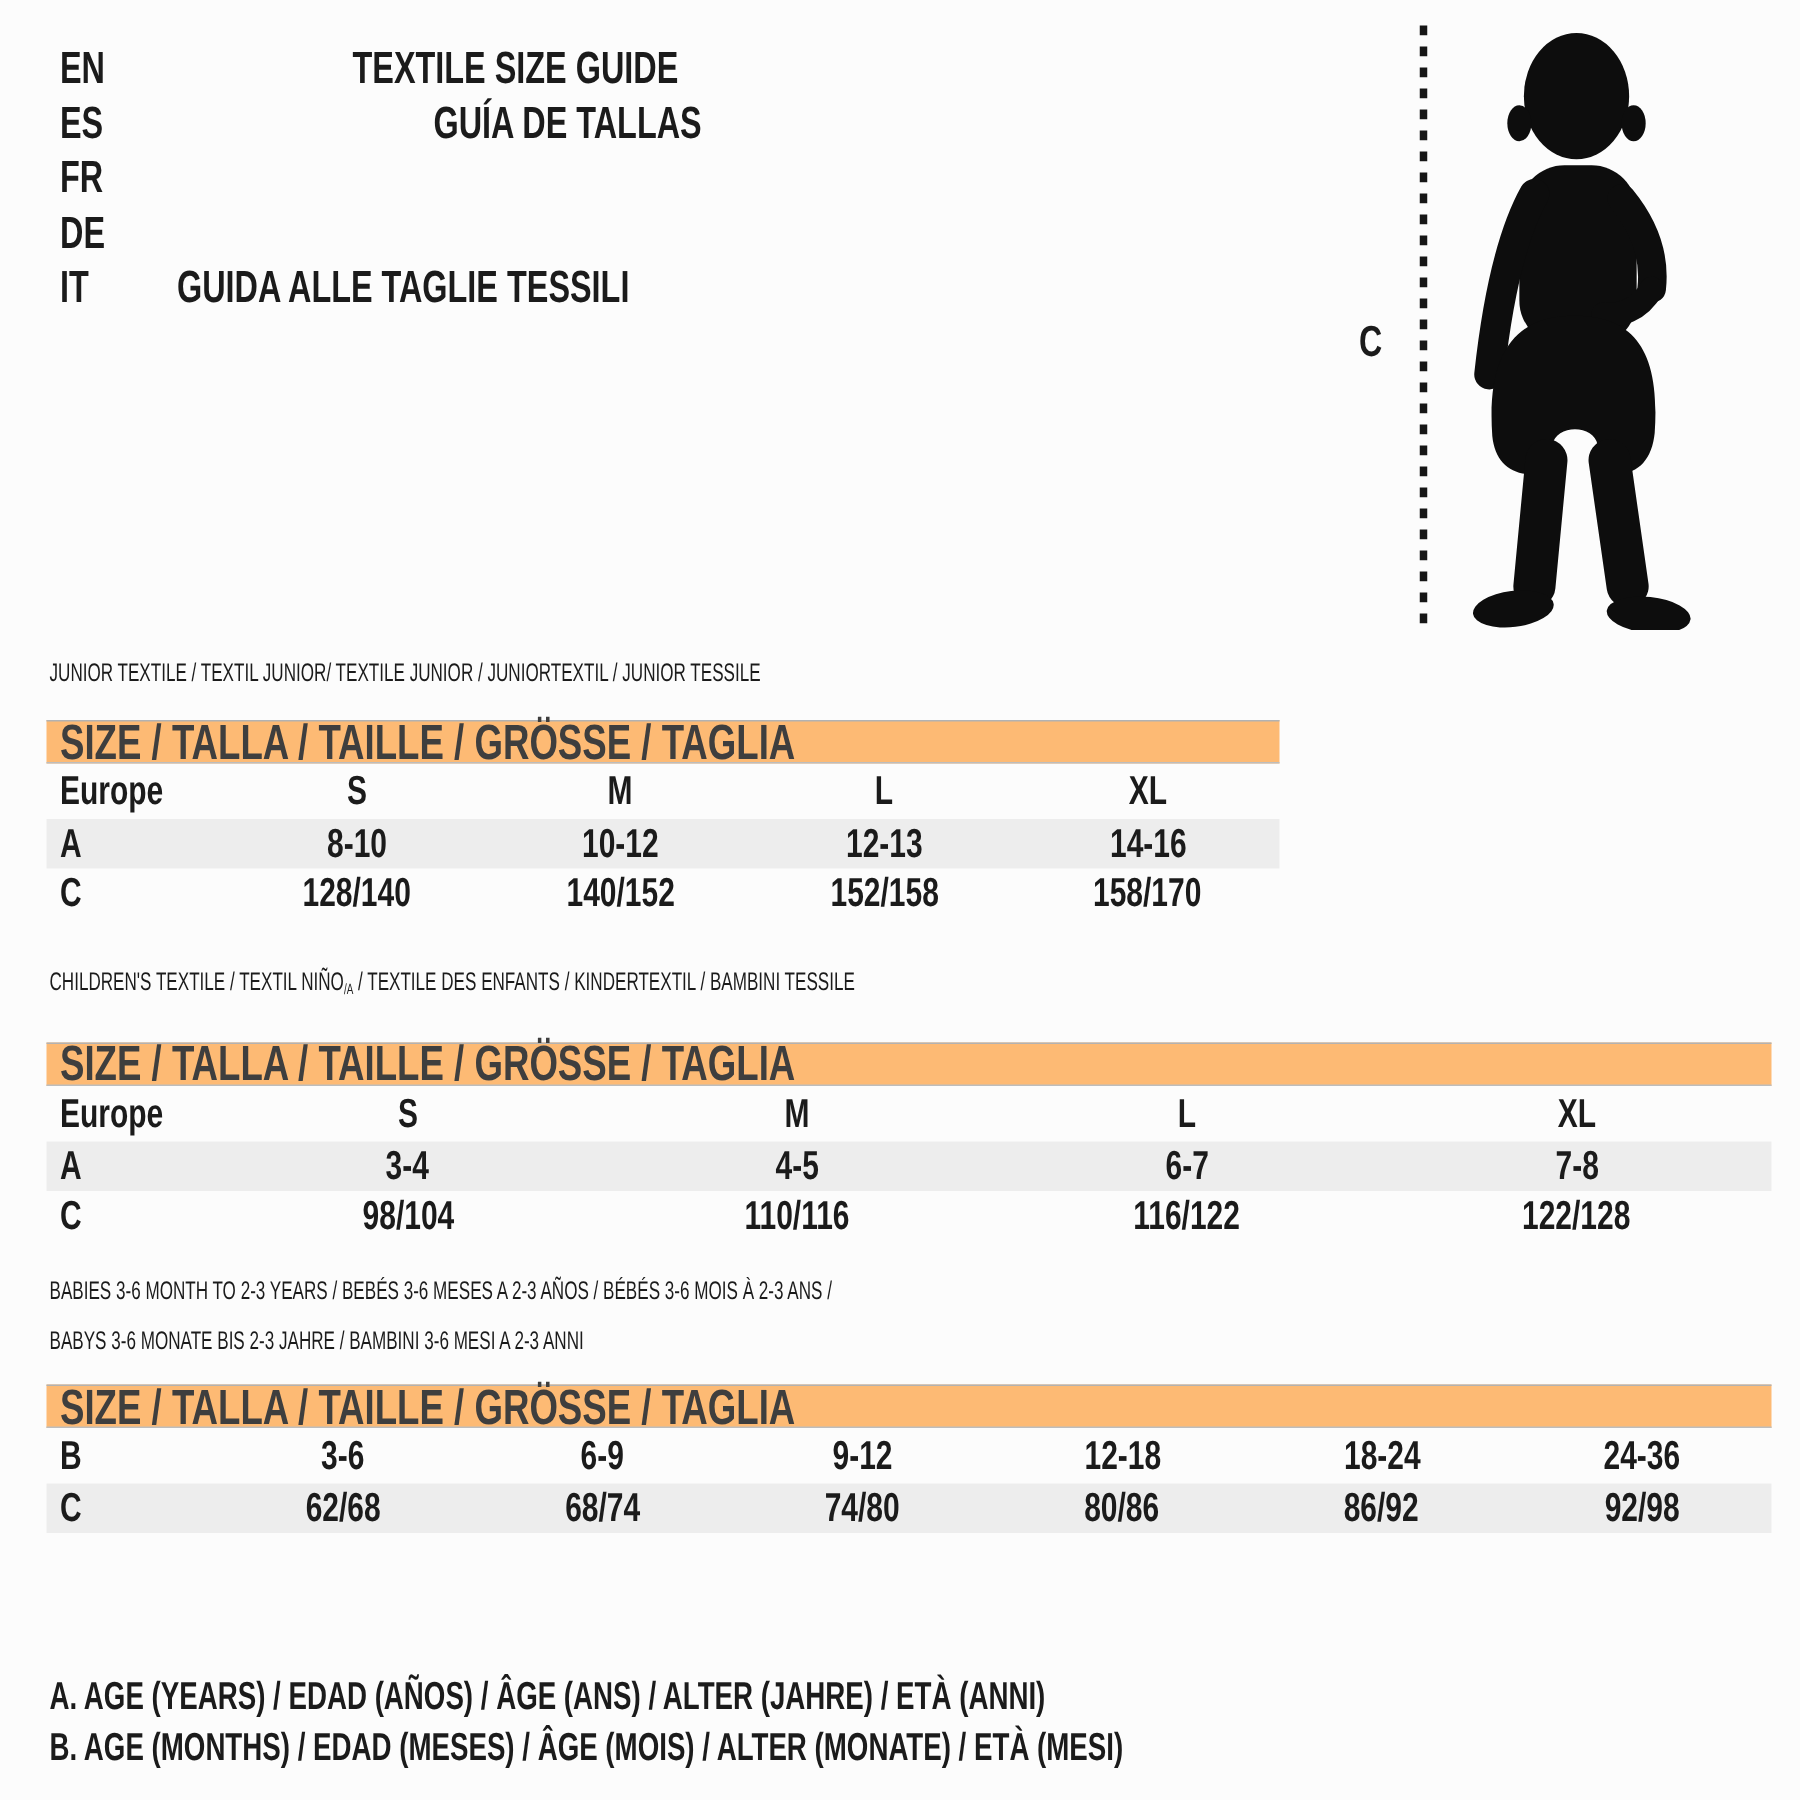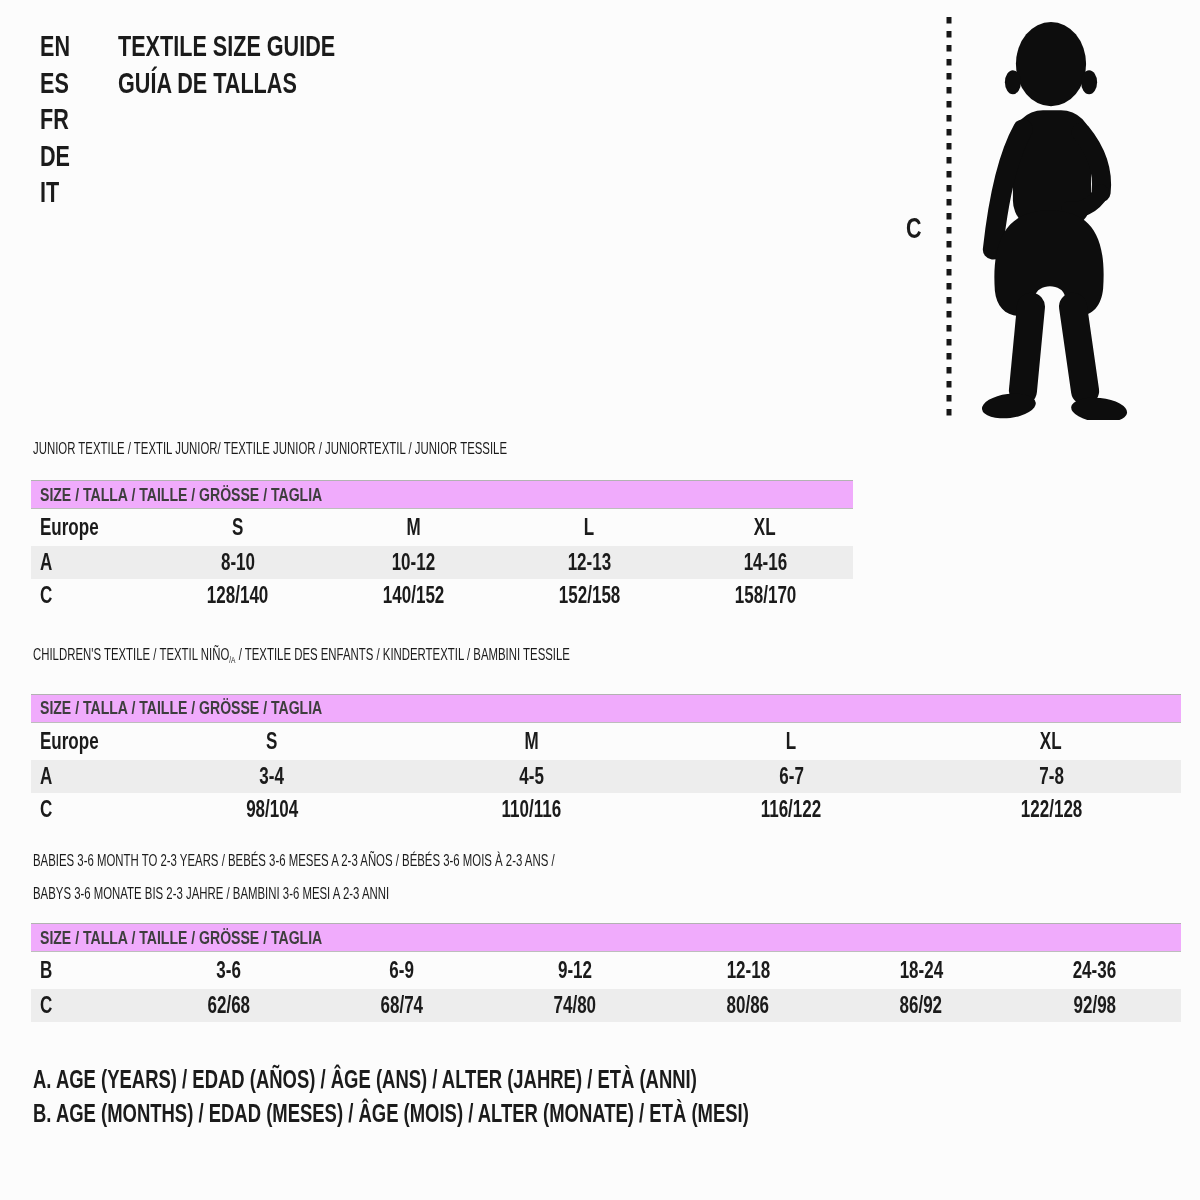--- a/index.html
+++ b/index.html
@@ -9,21 +9,21 @@
     font-family:"Liberation Sans", sans-serif;
     color:#1b1b1b;
   }
   
   .cond   { display:inline-block; white-space:nowrap; transform:scaleX(0.74); transform-origin:0 50%; }
   .cond-c { display:inline-block; white-space:nowrap; transform:scaleX(0.74); transform-origin:50% 50%; }
   .sub    { font-size:0.58em; vertical-align:-0.30em; }
 
   
   .langs { position:absolute; left:40px; top:28px; }
-  .lang-row { display:flex; height:36.5px; align-items:center; font-size:30px; font-weight:700; }
+  .lang-row { display:flex; height:36.5px; align-items:center; font-size:30px; font-weight:700;justify-content:space-between; }
   .langs .cond { transform:scaleX(0.72); }
   .lang-code { width:78px; flex:0 0 78px; }
 
   
   .dotline-svg { position:absolute; left:944px; top:14px; }
   .baby-svg    { position:absolute; left:960px; top:14px; }
   .c-label { position:absolute; left:906px; top:212px; font-size:29px; font-weight:700; }
 
   
   .size-section { position:absolute; left:31px; }
@@ -34,34 +34,34 @@
   .sec2 .sec-title { line-height:33px; }
   .sec-title .cond { transform:scaleX(0.67); }
 
   .size-table { margin-top:16px; }
   .sec1 .size-table { margin-top:19px; }
   .sec2 .size-table { margin-top:13px; }
   .sec0 .size-table { width:822px; }
   .sec1 .size-table, .sec2 .size-table { width:1150px; }
 
   .size-head {
-    height:27px; background:#f0abfc;
+    height:27px; background:#fdba74;
     border-top:1px solid #b2b2b2; border-bottom:1px solid #bdbdbd;
     padding-left:9px; display:flex; align-items:center;
-    font-size:19px; font-weight:700; color:#3e3e3e;
+    font-size:33px; font-weight:700; color:#3e3e3e;
   }
-  .t-row { display:flex; align-items:center; height:33px; font-size:23px; font-weight:700; }
+  .t-row { display:flex; align-items:center; height:33px; font-size:27px; font-weight:700; }
   .t-row.first { height:37px; }
   .t-row.shaded { background:#ededed; }
   .t-label { flex:0 0 110px; width:110px; padding-left:9px; }
   .sec1 .t-label, .sec2 .t-label { flex:0 0 102px; width:102px; }
   .t-cell { flex:1; text-align:center; }
 
   
-  .legend { position:absolute; left:33px; top:1062px; }
+  .legend { position:absolute; left:33px; top:1113px; }
   .legend-line { line-height:34px; font-size:26px; font-weight:700; }
   .legend .cond { transform:scaleX(0.71); }
 </style>
 </head>
 <body>
 
 <div class="canvas">
 
   <div class="langs">
     <div class="lang-row">
@@ -73,20 +73,21 @@
       <span class="lang-label"><span class="cond">GUÍA DE TALLAS</span></span>
     </div>
     <div class="lang-row">
       <span class="lang-code"><span class="cond">FR</span></span>
     </div>
     <div class="lang-row">
       <span class="lang-code"><span class="cond">DE</span></span>
     </div>
     <div class="lang-row">
       <span class="lang-code"><span class="cond">IT</span></span>
+      <span class="lang-label"><span class="cond">GUIDA ALLE TAGLIE TESSILI</span></span>
     </div>
   </div>
 
   <svg class="dotline-svg" width="10" height="406" viewBox="0 0 10 406">
     <line x1="5" y1="3" x2="5" y2="403" stroke="#161616" stroke-width="5" stroke-dasharray="6.5 7.5"></line>
   </svg>
 
   <span class="c-label"><span class="cond">C</span></span>
 
   <svg class="baby-svg" width="182" height="406" viewBox="0 0 180 405">

